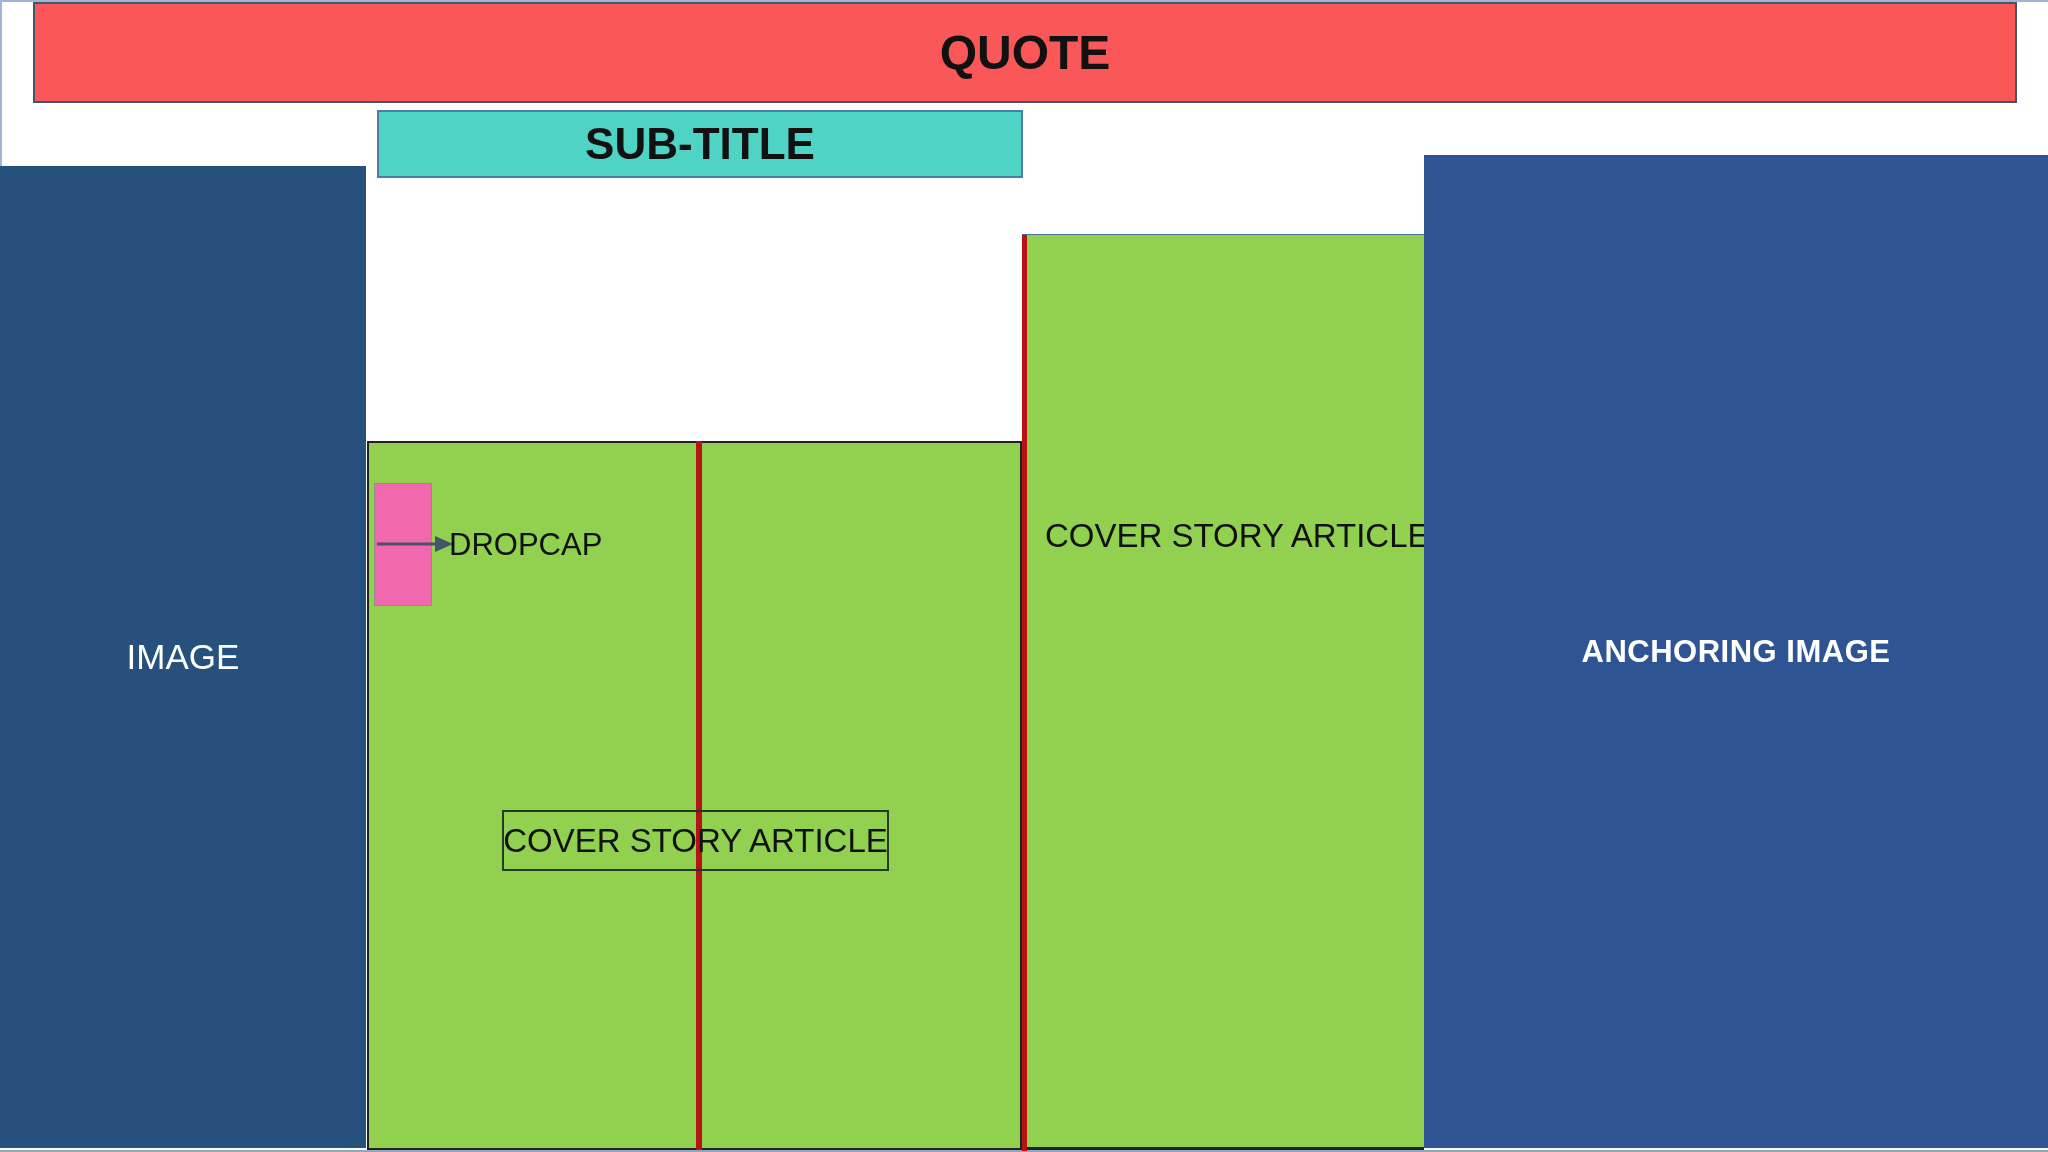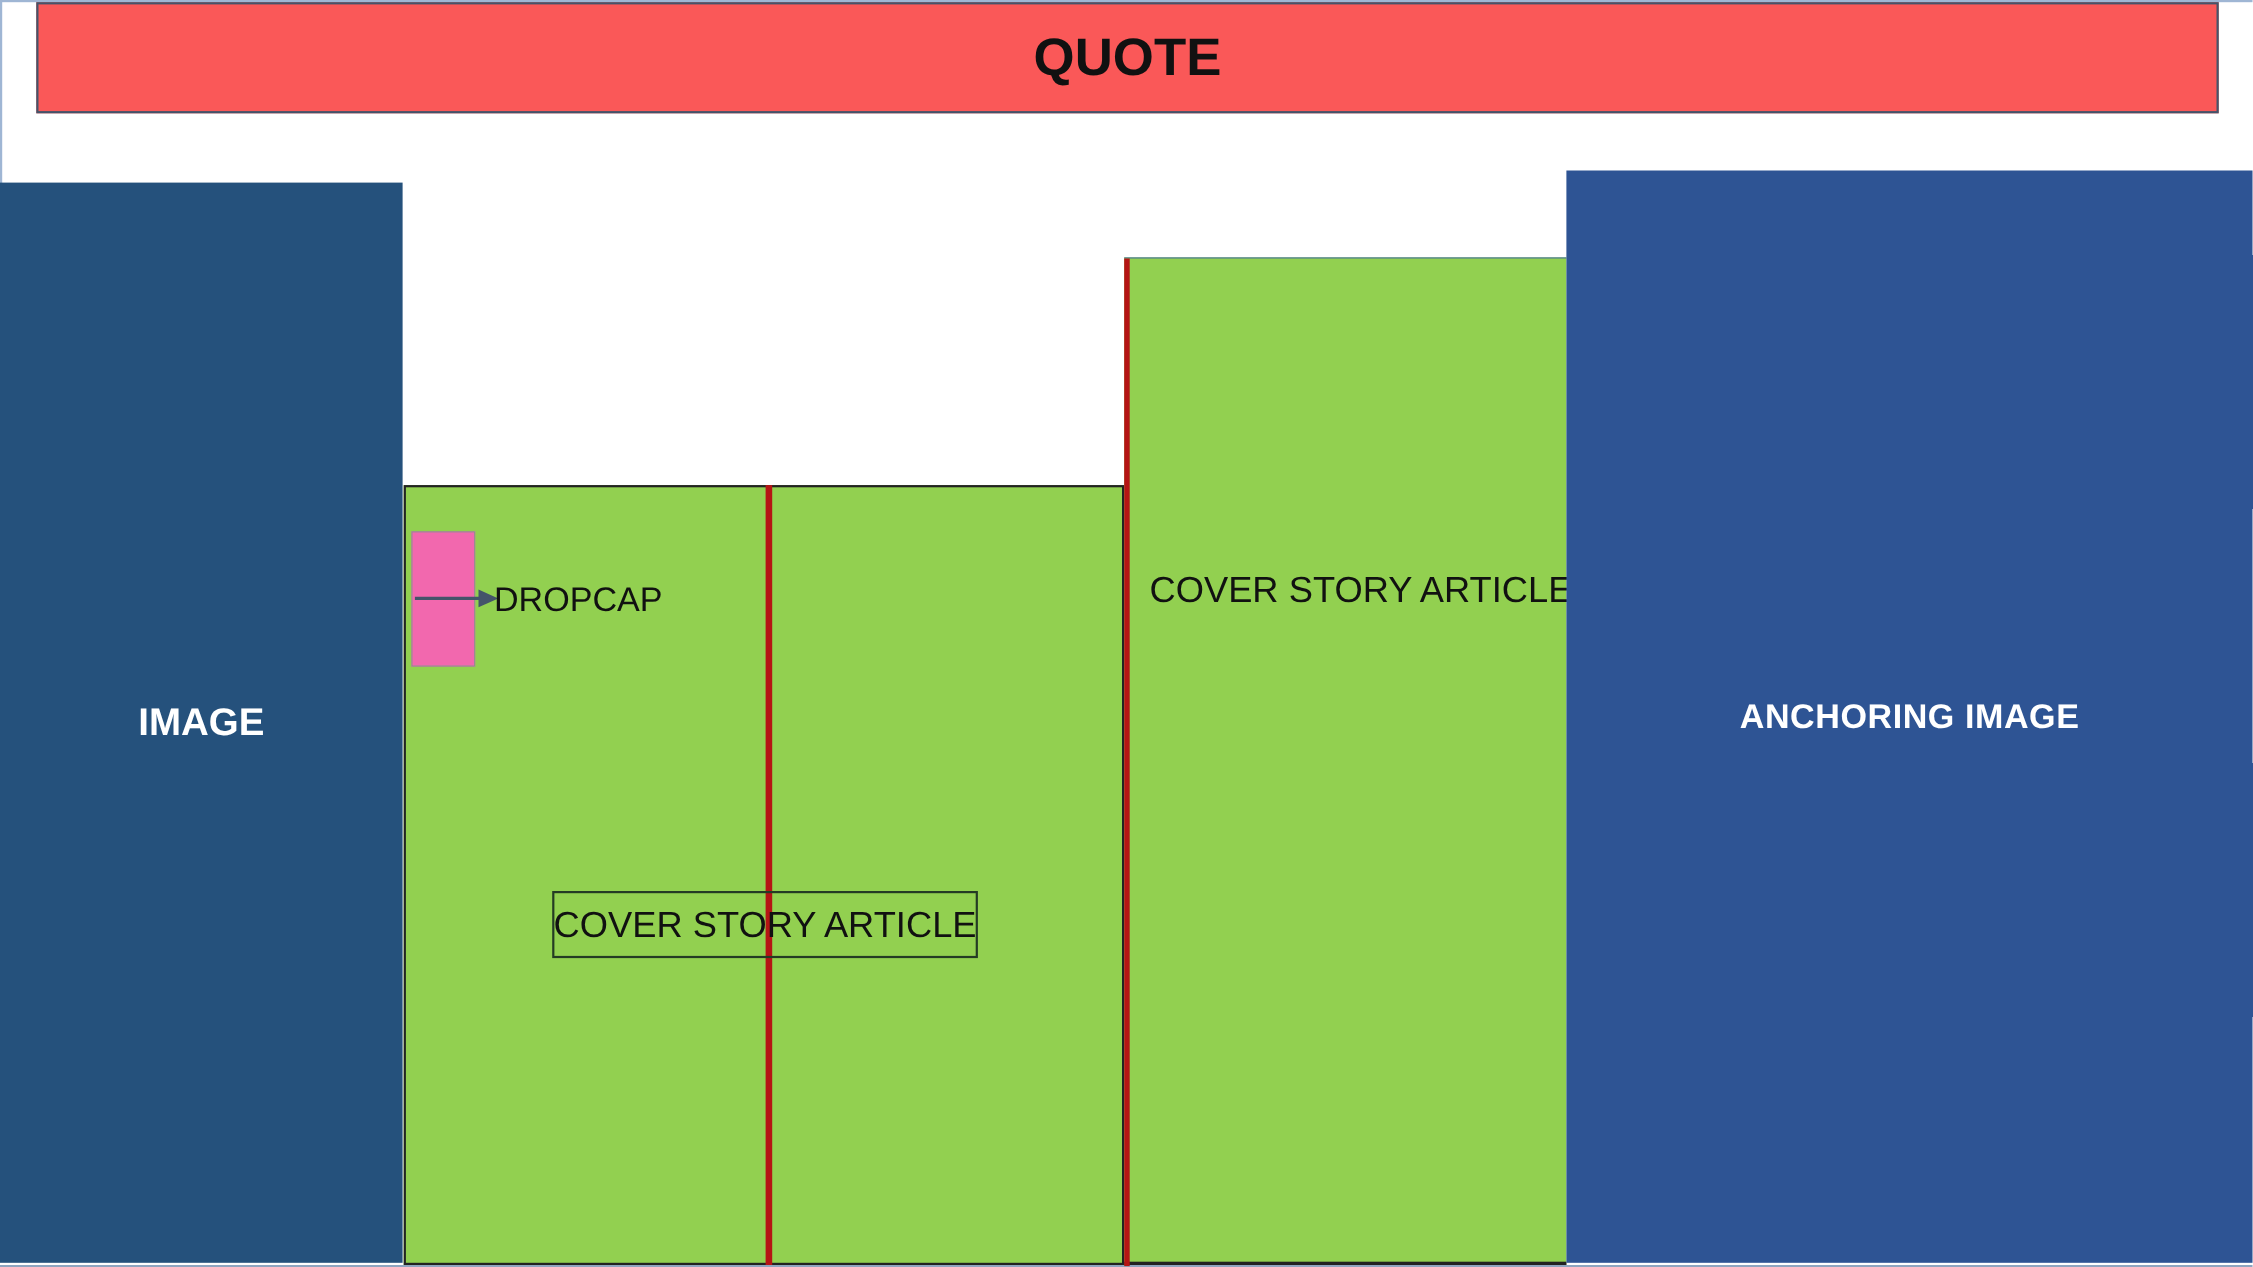--- a/index.html
+++ b/index.html
@@ -28,21 +28,21 @@
     background:var(--title-bg);border:2px solid var(--outline-dark);}
   #title-bar .lbl{font-size:48px;font-weight:bold;}
 
   
   #subtitle-bar{left:377px;top:110px;width:646px;height:68px;
     background:var(--subtitle-bg);border:2px solid var(--outline-steel);}
   #subtitle-bar .lbl{font-size:44px;font-weight:bold;}
 
   
   #image-block{left:0;top:166px;width:366px;height:982px;background:var(--image-bg);}
-  #image-block .lbl{color:var(--text-light);font-size:35px;font-weight:bold;}
+  #image-block .lbl{color:var(--text-light);font-size:35px;font-weight:normal;}
 
   
   #pull-quote-box{left:532px;top:244px;width:476px;height:146px;
     background:var(--pull-quote-bg);border:2px solid var(--outline-steel);}
   #pull-quote-box .lbl{font-size:38px;font-weight:bold;}
 
   
   #cover-story-main-block{left:367px;top:441px;width:655px;height:709px;
     background:var(--article-bg);border:2px solid #222222;text-decoration:underline;}
   #main-divider-line{left:327px;top:-2px;width:6px;height:709px;background:var(--divider-red);}
@@ -74,20 +74,23 @@
 <div id="canvas">
 
   <div class="abs" id="hair-top"></div>
   <div class="abs" id="hair-left"></div>
   <div class="abs" id="hair-bottom"></div>
 
   <div class="abs center" id="title-bar">
     <span class="lbl">QUOTE</span>
   </div>
 
+  <div class="abs center" id="subtitle-bar">
+    <span class="lbl">SUB-TITLE</span>
+  </div>
 
   <div class="abs center" id="image-block">
     <span class="lbl">IMAGE</span>
   </div>
 
 
   <div class="abs" id="cover-story-main-block">
     <div class="abs" id="main-divider-line"></div>
     <div class="abs" id="dropcap-swatch"></div>
     <svg class="abs" id="dropcap-arrow" viewBox="0 0 76 22">

